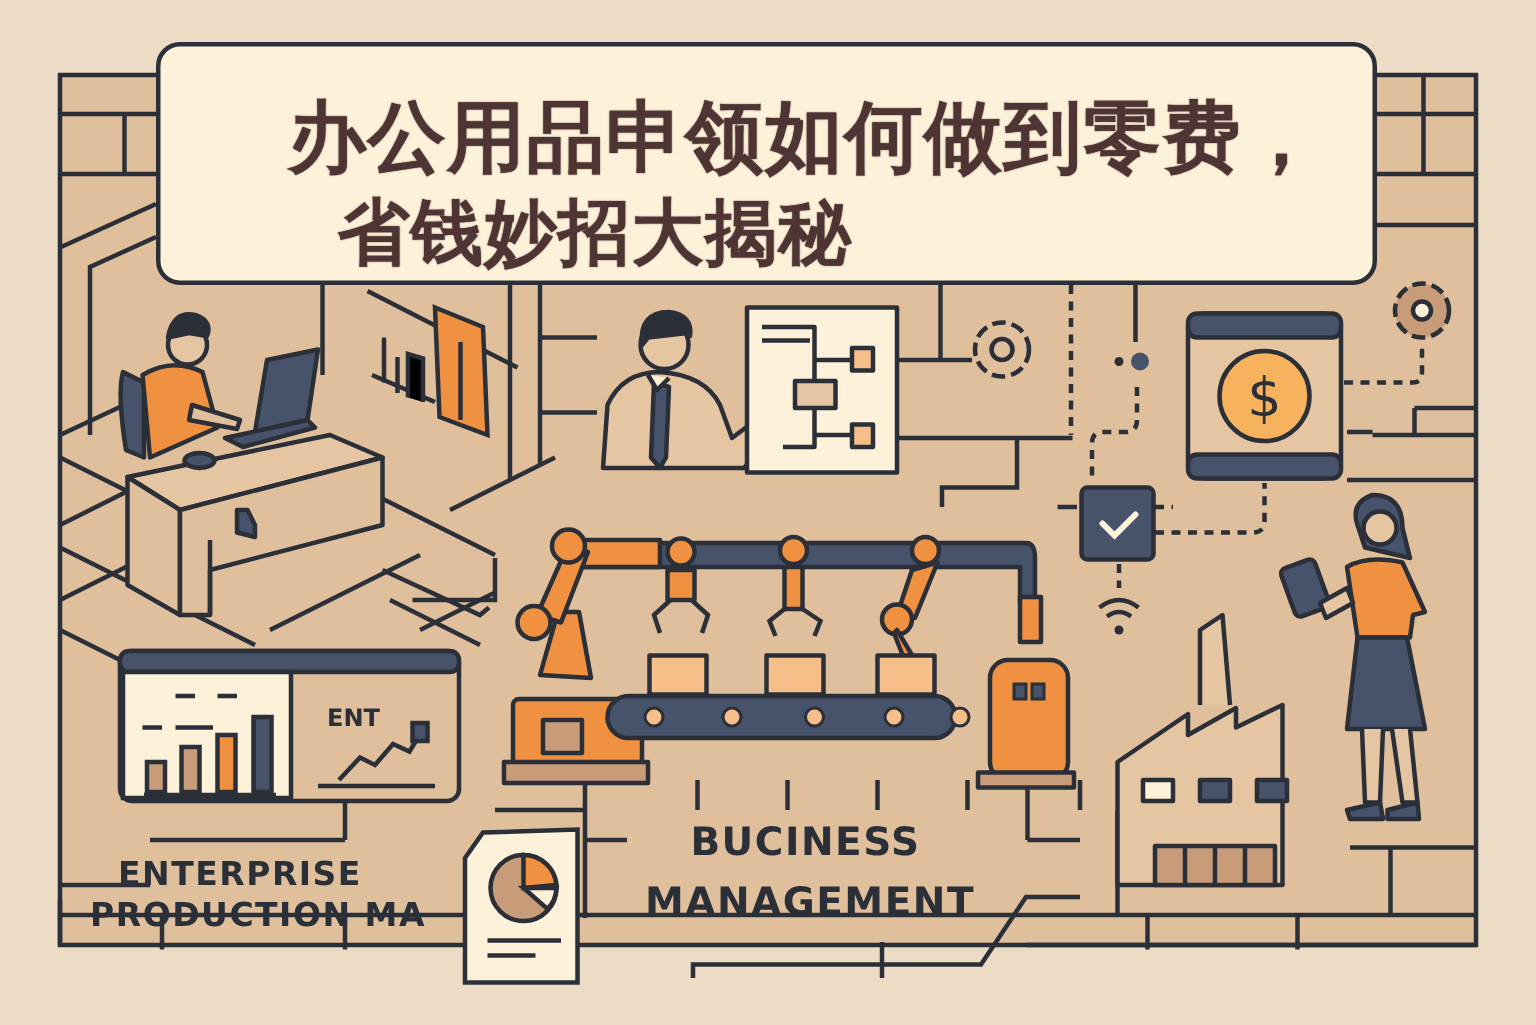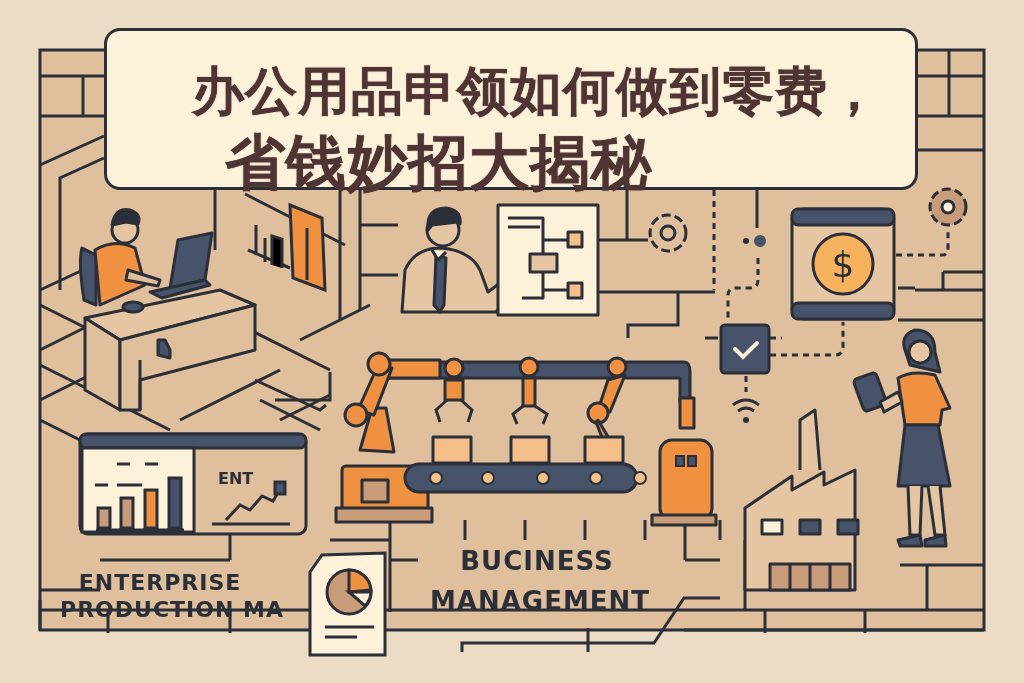--- a/index.html
+++ b/index.html
@@ -14,21 +14,21 @@
       position: absolute; left: 104px; top: 28px; width: 814px; height: 162px;
       background: #fdf1da; border: 3px solid #2b2f38; border-radius: 16px;
       box-sizing: border-box;
     }
     .title-line {
       position: absolute; color: #4e3432; font-weight: bold;
       font-family: "DejaVu Sans", sans-serif; white-space: nowrap;
       text-shadow: 0 0 1px #4e3432;
     }
     .title-line-1 { left: 46px; top: 26px; font-size: 52px; letter-spacing: 1px; margin-left: 39px; }
-    .title-line-2 { left: 118px; top: 92px; font-size: 60px; letter-spacing: 1px; }
+    .title-line-2 { left: 118px; top: 92px; font-size: 48px; letter-spacing: 1px; }
     .svg-label {
       font-family: "DejaVu Sans", "Liberation Sans", sans-serif;
       font-weight: bold; fill: #2b2f38;
     }
   </style>
 </head>
 <body>
 
 <div class="stage">
 <svg width="1024" height="683" viewBox="0 0 1024 683" xmlns="http://www.w3.org/2000/svg">

